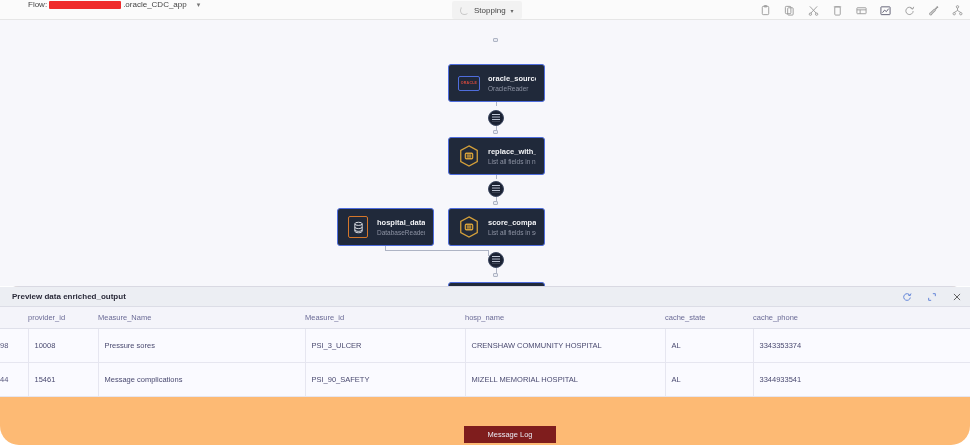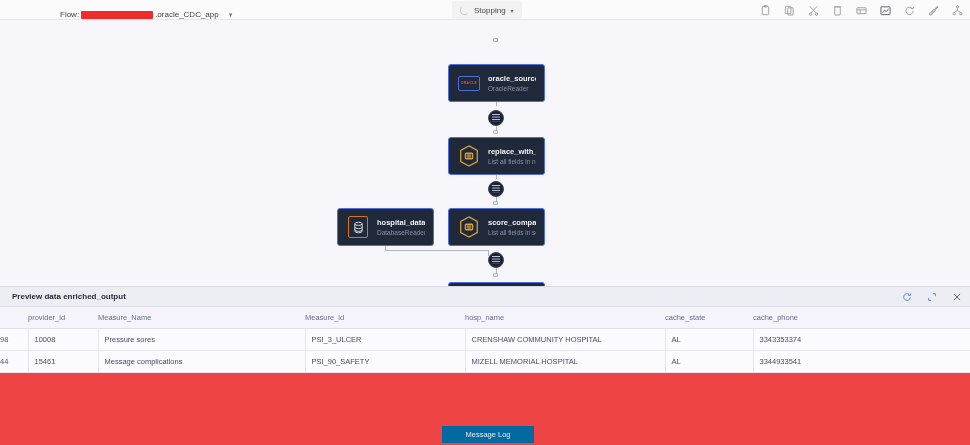--- a/index.html
+++ b/index.html
@@ -10,21 +10,21 @@
     overflow: hidden;
   }
   #app { position: relative; width: 970px; height: 445px; }
 
   
   .topbar {
     position: absolute; top: 0; left: 0;
     width: 970px; height: 20px;
     background: #fbfbfb;
     border-bottom: 1px solid #e6e6e6;
-    display: flex; align-items: flex-end; padding-left: 32px;
+    display: flex; align-items: flex-start;
   }
   .flow-label {
     font-size: 8px; color: #444; margin-left: 28px;
     white-space: nowrap; display: flex; align-items: center; gap: 2px;
   }
   .redacted {
     display: inline-block; width: 72px; height: 8px;
     background: #ef2b2b; vertical-align: middle;
     border-radius: 1px;
   }
@@ -100,22 +100,23 @@
   .edge { position: absolute; background: #aeb4c4; }
   .port {
     position: absolute; width: 5px; height: 4px;
     background: #e9ebf2; border: 1px solid #aeb4c4; border-radius: 1px;
   }
 
   
   .panel {
     position: absolute; left: 0; top: 286px;
     width: 970px; height: 159px;
-    background: #ef4444;
+    background: #fdba74;
     border-top: 1px solid #d9d9e2;
+    border-radius: 19px;
   }
   .panel-head {
     height: 20px; background: #eceef3;
     border-bottom: 1px solid #dcdde6;
     display: flex; align-items: center;
     position: relative;
   }
   .panel-title { font-size: 8px; color: #2b2b3a; font-weight: bold; margin-left: 12px; }
   .panel-acts { position: absolute; right: 8px; top: 0; height: 20px; display: flex; align-items: center; gap: 14px; }
   .pico { color: #5b7fd6; display: flex; align-items: center; justify-content: center; width: 11px; height: 11px; }
@@ -123,36 +124,36 @@
 
   table { width: 970px; border-collapse: collapse; table-layout: fixed; }
   thead th {
     height: 21px; background: #f4f4fa; color: #6b6b96;
     font-size: 7.5px; font-weight: normal; text-align: left;
     border-bottom: 1px solid #dfe0ea;
   }
   tbody td {
     height: 22px; font-size: 7.5px; color: #4a4a70;
     border-bottom: 1px solid #e6e6f0; border-right: 1px solid #e6e6f0;
-    padding: 0 6px; white-space: nowrap; overflow: hidden;
+    padding: 12px 6px; white-space: nowrap; overflow: hidden;
   }
   tbody tr { background: #fafaff; }
   td.rownum { color: #55557a; padding-left: 0px; border-right: 1px solid #e6e6f0; }
   col.c0 { width: 28px; }
   col.c1 { width: 70px; }
   col.c2 { width: 207px; }
   col.c3 { width: 160px; }
   col.c4 { width: 200px; }
   col.c5 { width: 88px; }
   col.c6 { width: 217px; }
 
   .msglog {
-    position: absolute; left: 442px; top: 426px;
+    position: absolute; left: 464px; top: 426px;
     width: 92px; height: 17px;
-    background: #0369a1; color: #e8e9f2;
+    background: #7f1d1d; color: #e8e9f2;
     font-size: 7.5px;
     display: flex; align-items: center; justify-content: center;
   }
 </style>
 </head>
 <body>
 
 <div id="app">
 
   <div class="topbar">

